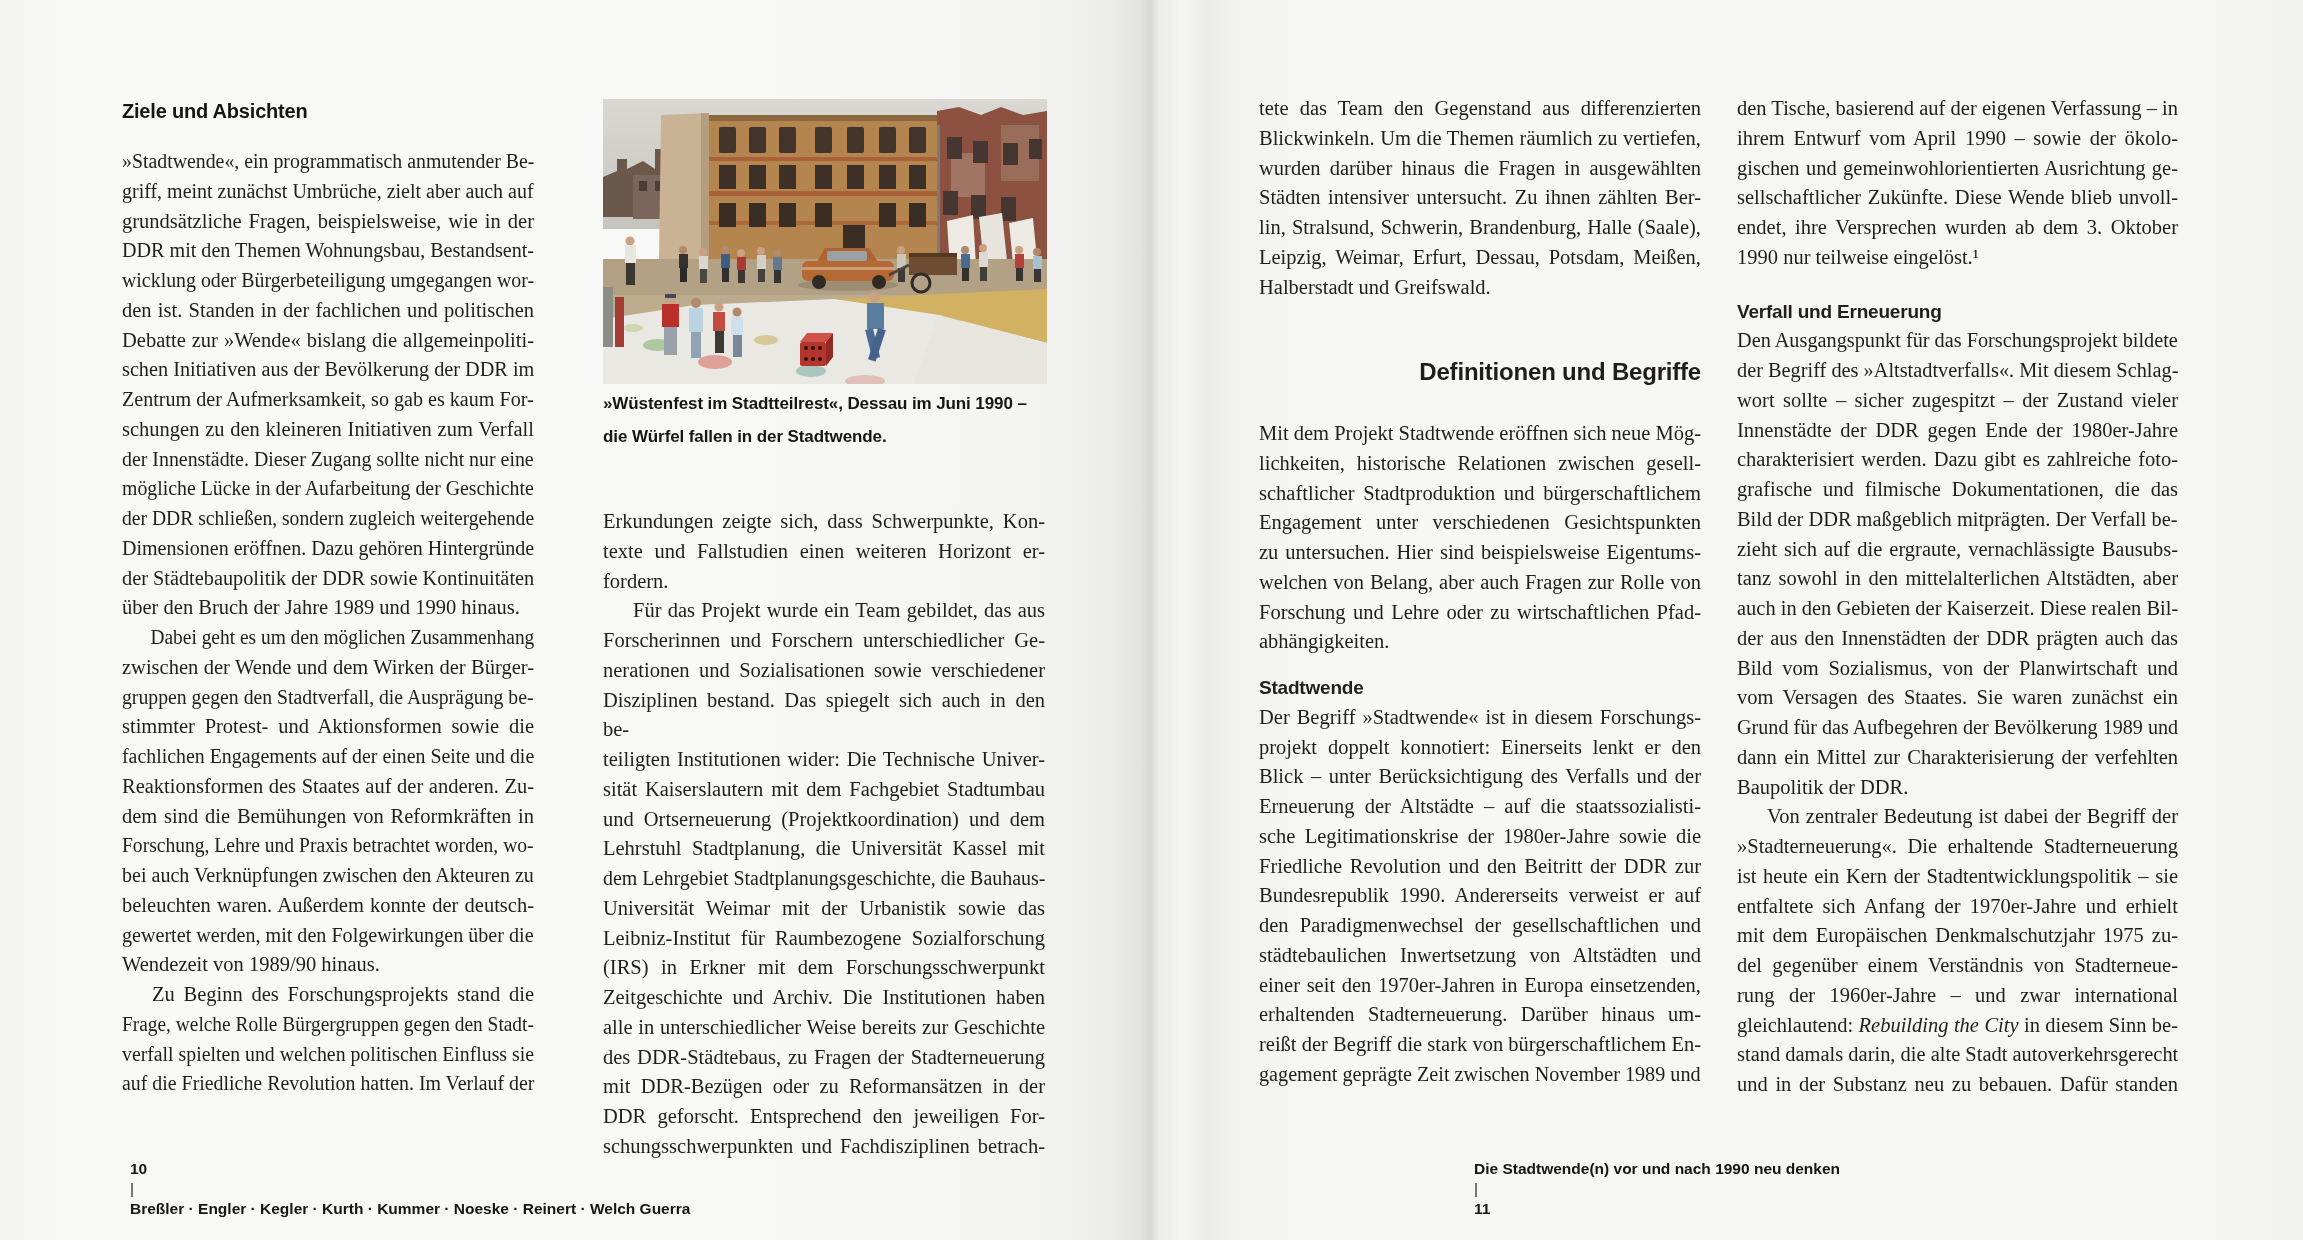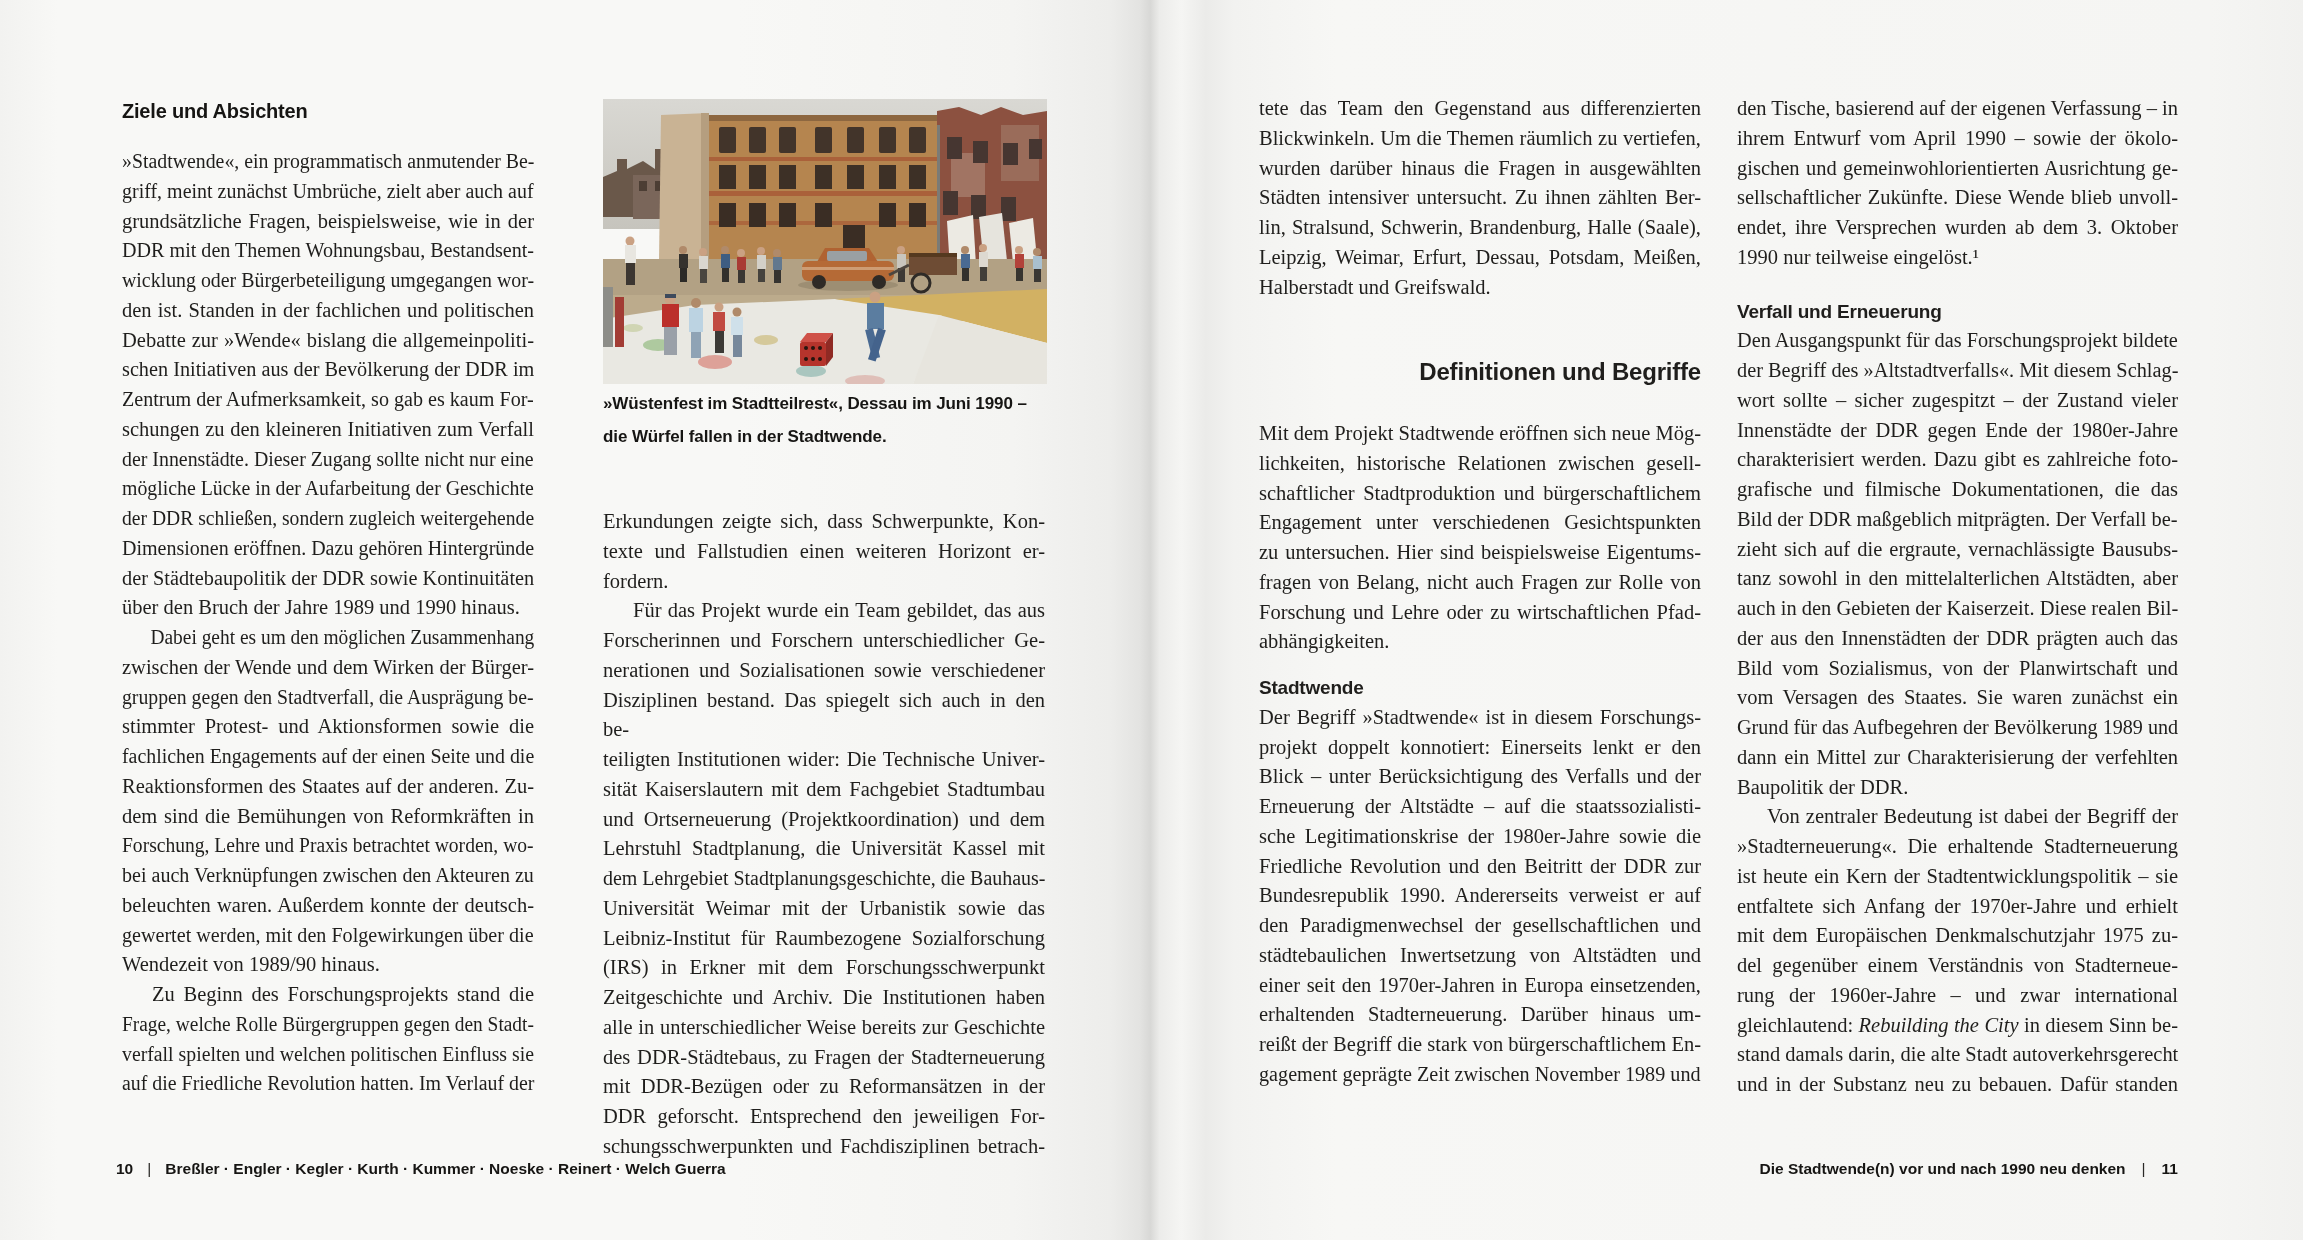--- a/index.html
+++ b/index.html
@@ -52,21 +52,21 @@
     position:absolute;left:603px;top:387px;width:442px;
     font-family:"Liberation Sans","DejaVu Sans",sans-serif;
     font-weight:bold;font-size:17px;letter-spacing:-0.1px;
     line-height:33px;color:#161513;
   }
   .caption .fit{display:block;}
   .footer{
     position:absolute;top:1159px;
     font-family:"Liberation Sans","DejaVu Sans",sans-serif;
     font-weight:bold;font-size:15.5px;line-height:20px;color:#161513;
-    display:flex;align-items:baseline;
+    display:flex;align-items:baseline;flex-direction:column;
   }
   .footer.left{left:116px;width:760px;}
   .footer.right{left:1458px;width:720px;justify-content:flex-end;}
   .footer .sep{margin:0 14px;font-weight:normal;color:#2a2927;}
   .footer.right .sep{margin:0 16px;}
 </style>
 </head>
 <body>
 
 <div class="spread">
@@ -382,21 +382,21 @@
         <div class="ln j" style="">Städten intensiver untersucht. Zu ihnen zählten Ber-</div>
         <div class="ln j" style="">lin, Stralsund, Schwerin, Brandenburg, Halle (Saale),</div>
         <div class="ln j" style="">Leipzig, Weimar, Erfurt, Dessau, Potsdam, Meißen,</div>
         <div class="ln e" style="">Halberstadt und Greifswald.</div>
         <div class="ln H" style="margin-top: 55px; margin-bottom: 32px;">Definitionen und Begriffe</div>
         <div class="ln j" style="">Mit dem Projekt Stadtwende eröffnen sich neue Mög-</div>
         <div class="ln j" style="">lichkeiten, historische Relationen zwischen gesell-</div>
         <div class="ln j" style="">schaftlicher Stadtproduktion und bürgerschaftlichem</div>
         <div class="ln j" style="">Engagement unter verschiedenen Gesichtspunkten</div>
         <div class="ln j" style="">zu untersuchen. Hier sind beispielsweise Eigentums-</div>
-        <div class="ln j" style="">fragen von Belang, nicht auch Fragen zur Rolle von</div>
+        <div class="ln j" style="">welchen von Belang, aber auch Fragen zur Rolle von</div>
         <div class="ln j" style="">Forschung und Lehre oder zu wirtschaftlichen Pfad-</div>
         <div class="ln e" style="">abhängigkeiten.</div>
         <div class="ln s" style="margin-top: 16px;">Stadtwende</div>
         <div class="ln j" style="">Der Begriff »Stadtwende« ist in diesem Forschungs-</div>
         <div class="ln j" style="">projekt doppelt konnotiert: Einerseits lenkt er den</div>
         <div class="ln j" style="">Blick – unter Berücksichtigung des Verfalls und der</div>
         <div class="ln j" style="">Erneuerung der Altstädte – auf die staatssozialisti-</div>
         <div class="ln j" style="">sche Legitimationskrise der 1980er-Jahre sowie die</div>
         <div class="ln j" style="">Friedliche Revolution und den Beitritt der DDR zur</div>
         <div class="ln j" style="">Bundesrepublik 1990. Andererseits verweist er auf</div>

